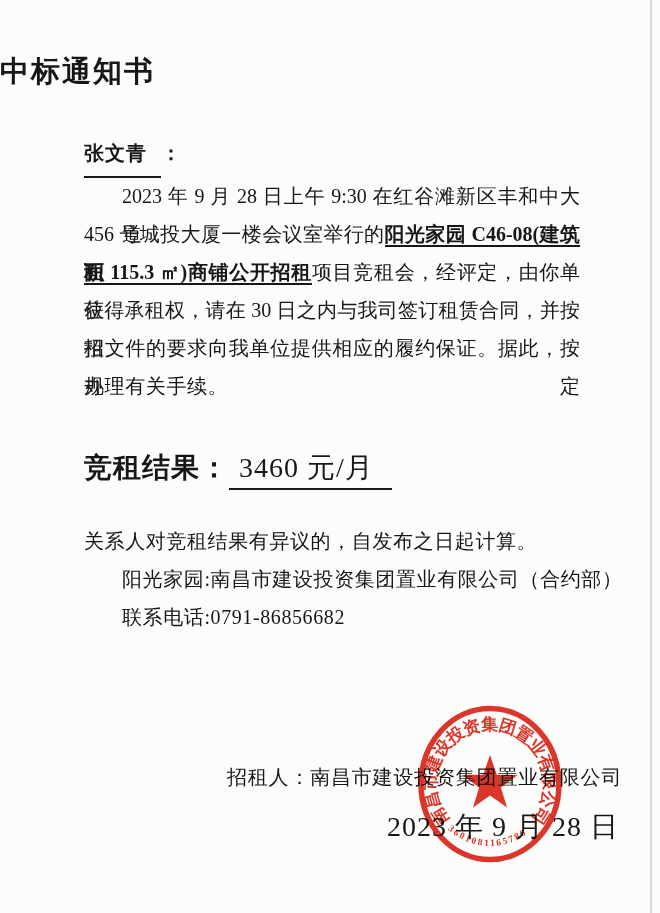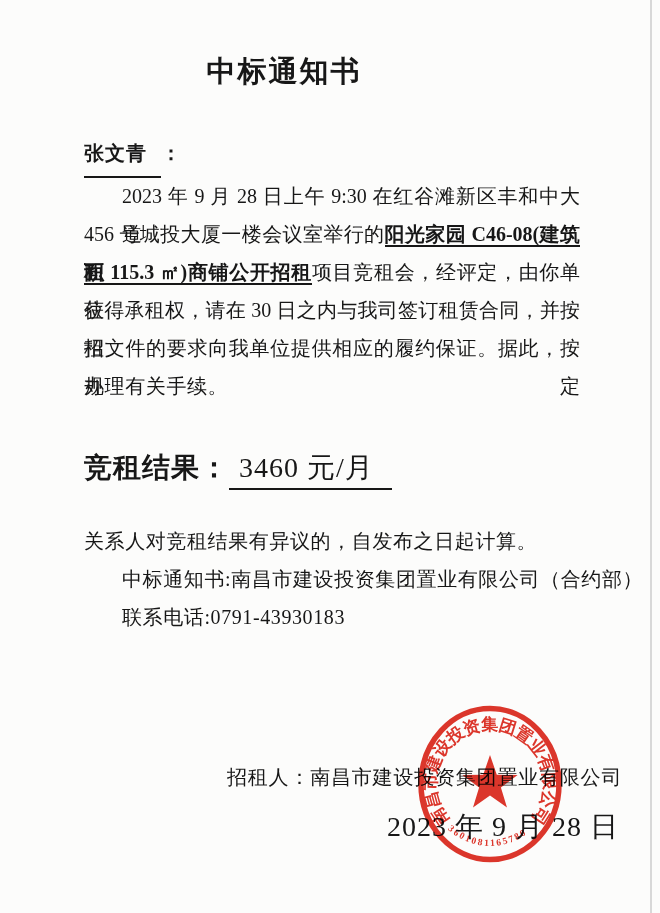--- a/index.html
+++ b/index.html
@@ -4,21 +4,21 @@
 <style>
   html,body{margin:0;padding:0;background:#ffffff;}
   .page{
     position:relative;width:660px;height:913px;overflow:hidden;
     background:#fcfcfb;
     font-family:"Liberation Serif","DejaVu Serif",serif;
     color:#171717;
   }
   .scan-line{position:absolute;top:0;left:650px;width:2px;height:913px;background:#c9c9c9;opacity:.7;}
   .title{
-    position:absolute;top:52px;left:0;width:568px;text-align:center;
+    position:absolute;top:52px;left:0;width:568px;
     font-size:29px;font-weight:bold;letter-spacing:2px;
   }
   .recipient{position:absolute;top:140px;left:84px;font-size:20px;font-weight:bold;letter-spacing:1px;}
   .recipient .name{display:inline-block;border-bottom:2px solid #171717;padding:0 14px 9px 0;}
   .para{position:absolute;left:84px;width:496px;font-size:20px;}
   .para1{top:177px;}
   .para2{top:522px;}
   .line{height:38px;line-height:38px;white-space:nowrap;}
   .just{white-space:normal;text-align:justify;text-align-last:justify;}
   .indent{padding-left:38px;}
@@ -52,22 +52,22 @@
     <div class="line just"><span class="hl">积 115.3 ㎡)商铺公开招租</span><span>项目竞租会，经评定，由你单位</span></div>
     <div class="line just"><span>获得承租权，请在 30 日之内与我司签订租赁合同，并按招</span></div>
     <div class="line just"><span>租文件的要求向我单位提供相应的履约保证。据此，按规定</span></div>
     <div class="line ls"><span>办理有关手续。</span></div>
   </div>
 
   <div class="result"><span class="label">竞租结果：</span><span class="value">3460 元/月</span></div>
 
   <div class="para para2">
     <div class="line ls"><span>关系人对竞租结果有异议的，自发布之日起计算。</span></div>
-    <div class="line ls indent"><span>中标通知书:南昌市建设投资集团置业有限公司（合约部）</span></div>
-    <div class="line ls indent"><span>联系电话:0791-43930183</span></div>
+    <div class="line ls indent"><span>阳光家园:南昌市建设投资集团置业有限公司（合约部）</span></div>
+    <div class="line ls indent"><span>联系电话:0791-86856682</span></div>
   </div>
 
   <div class="issuer">招租人：南昌市建设投资集团置业有限公司</div>
   <div class="date">2023 年 9 月 28 日</div>
 
   <svg class="seal" viewBox="0 0 160 170" xmlns="http://www.w3.org/2000/svg">
     <defs>
       <path id="arcCompany" d="M 39.9 121.1 A 54 54 0 1 1 120.1 121.1" fill="none"></path>
       <path id="arcNumber" d="M 37.7 130.3 A 62 62 0 0 0 122.3 130.3" fill="none"></path>
     </defs>

